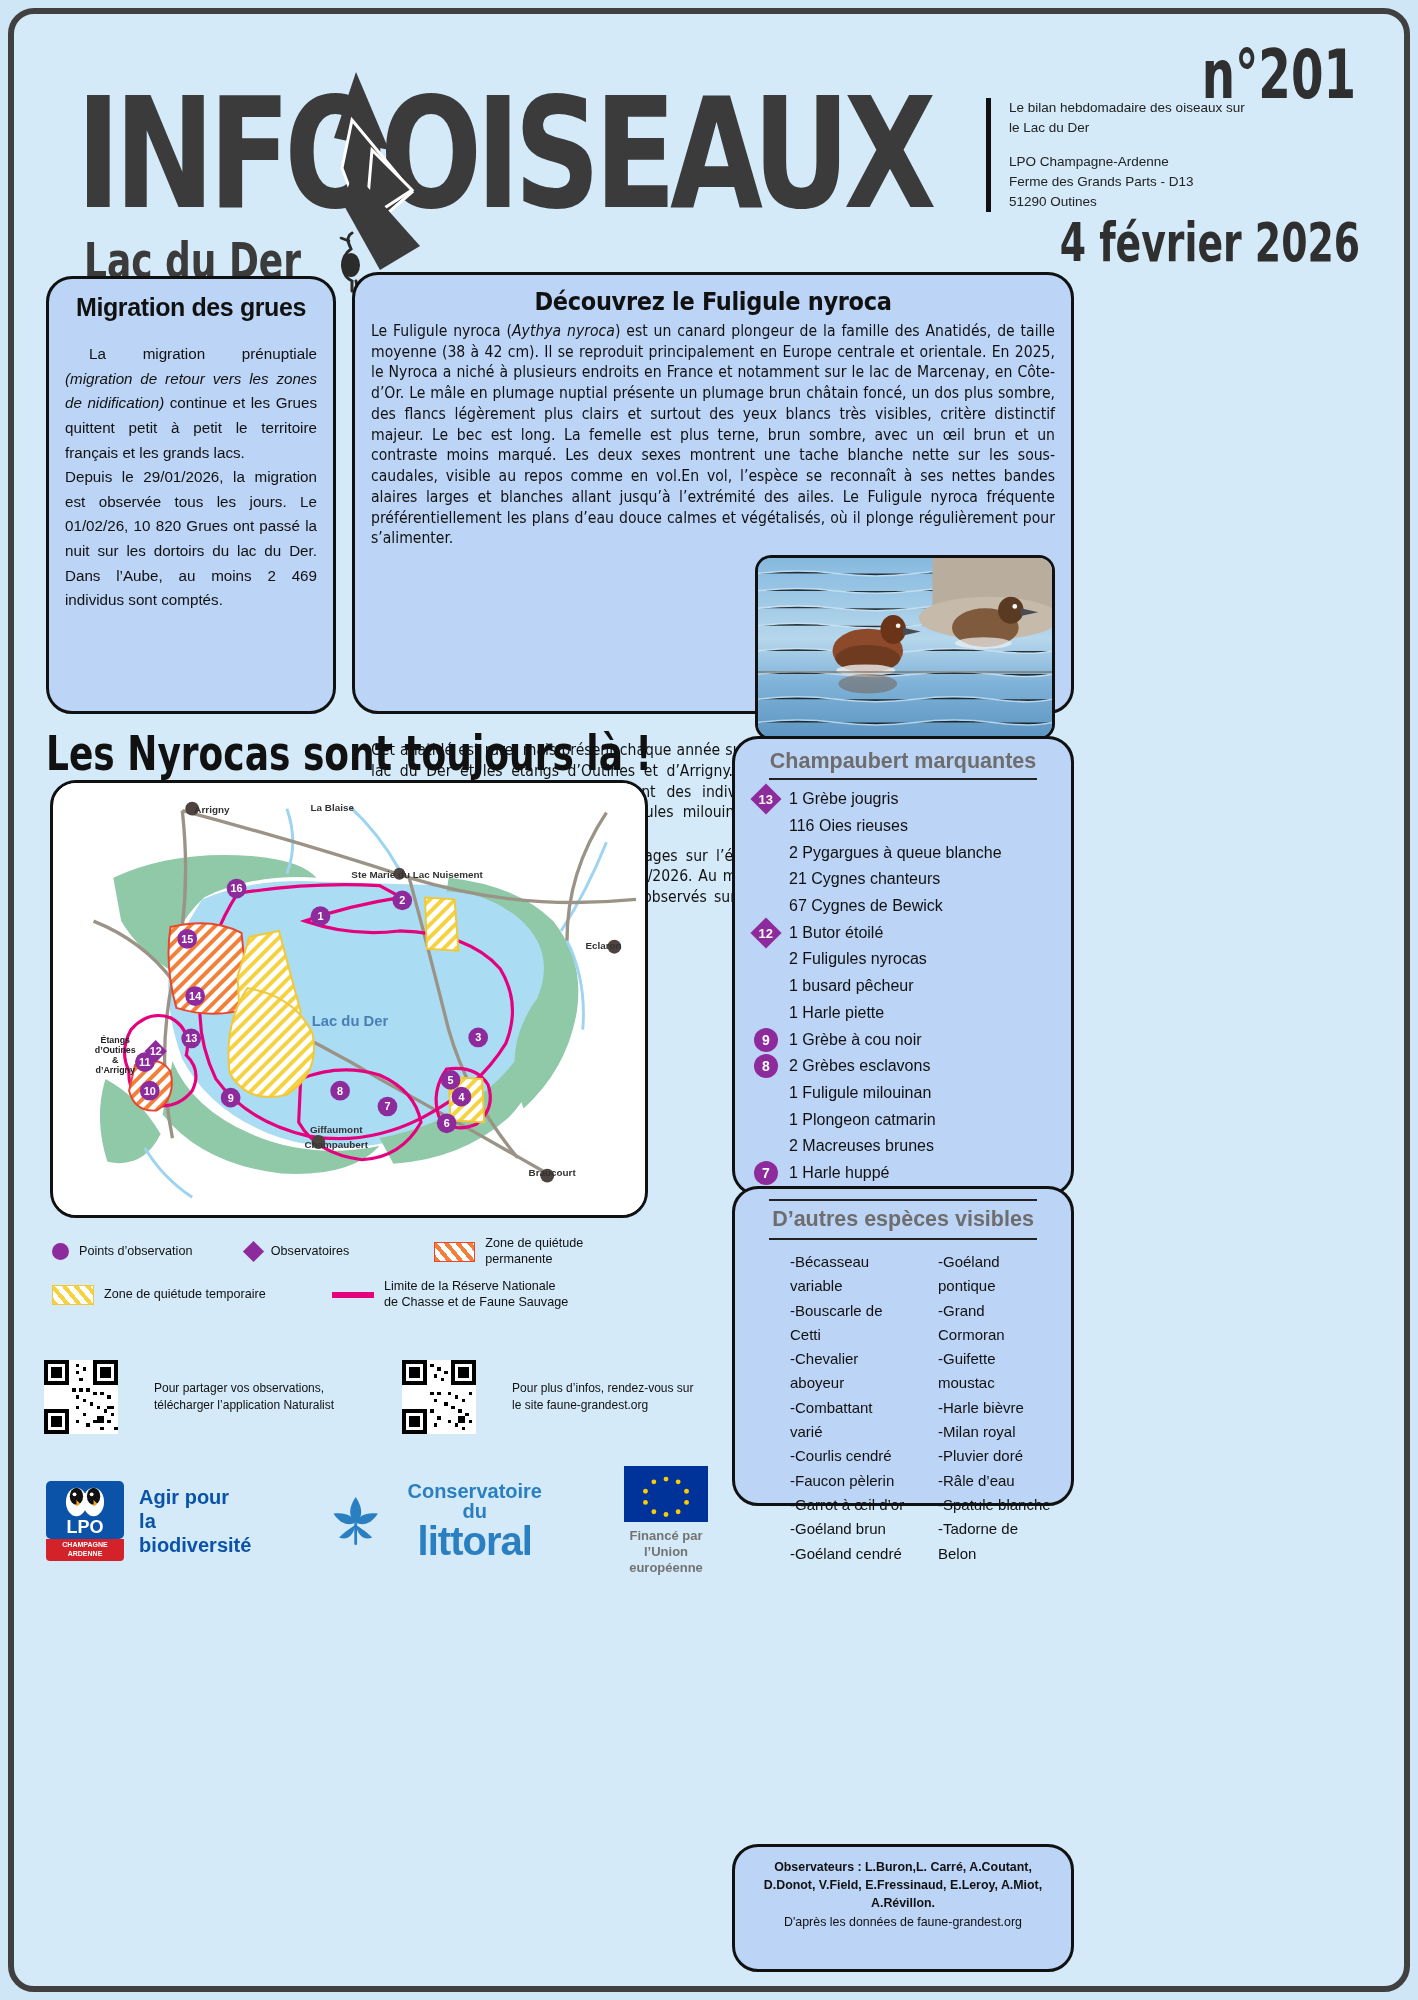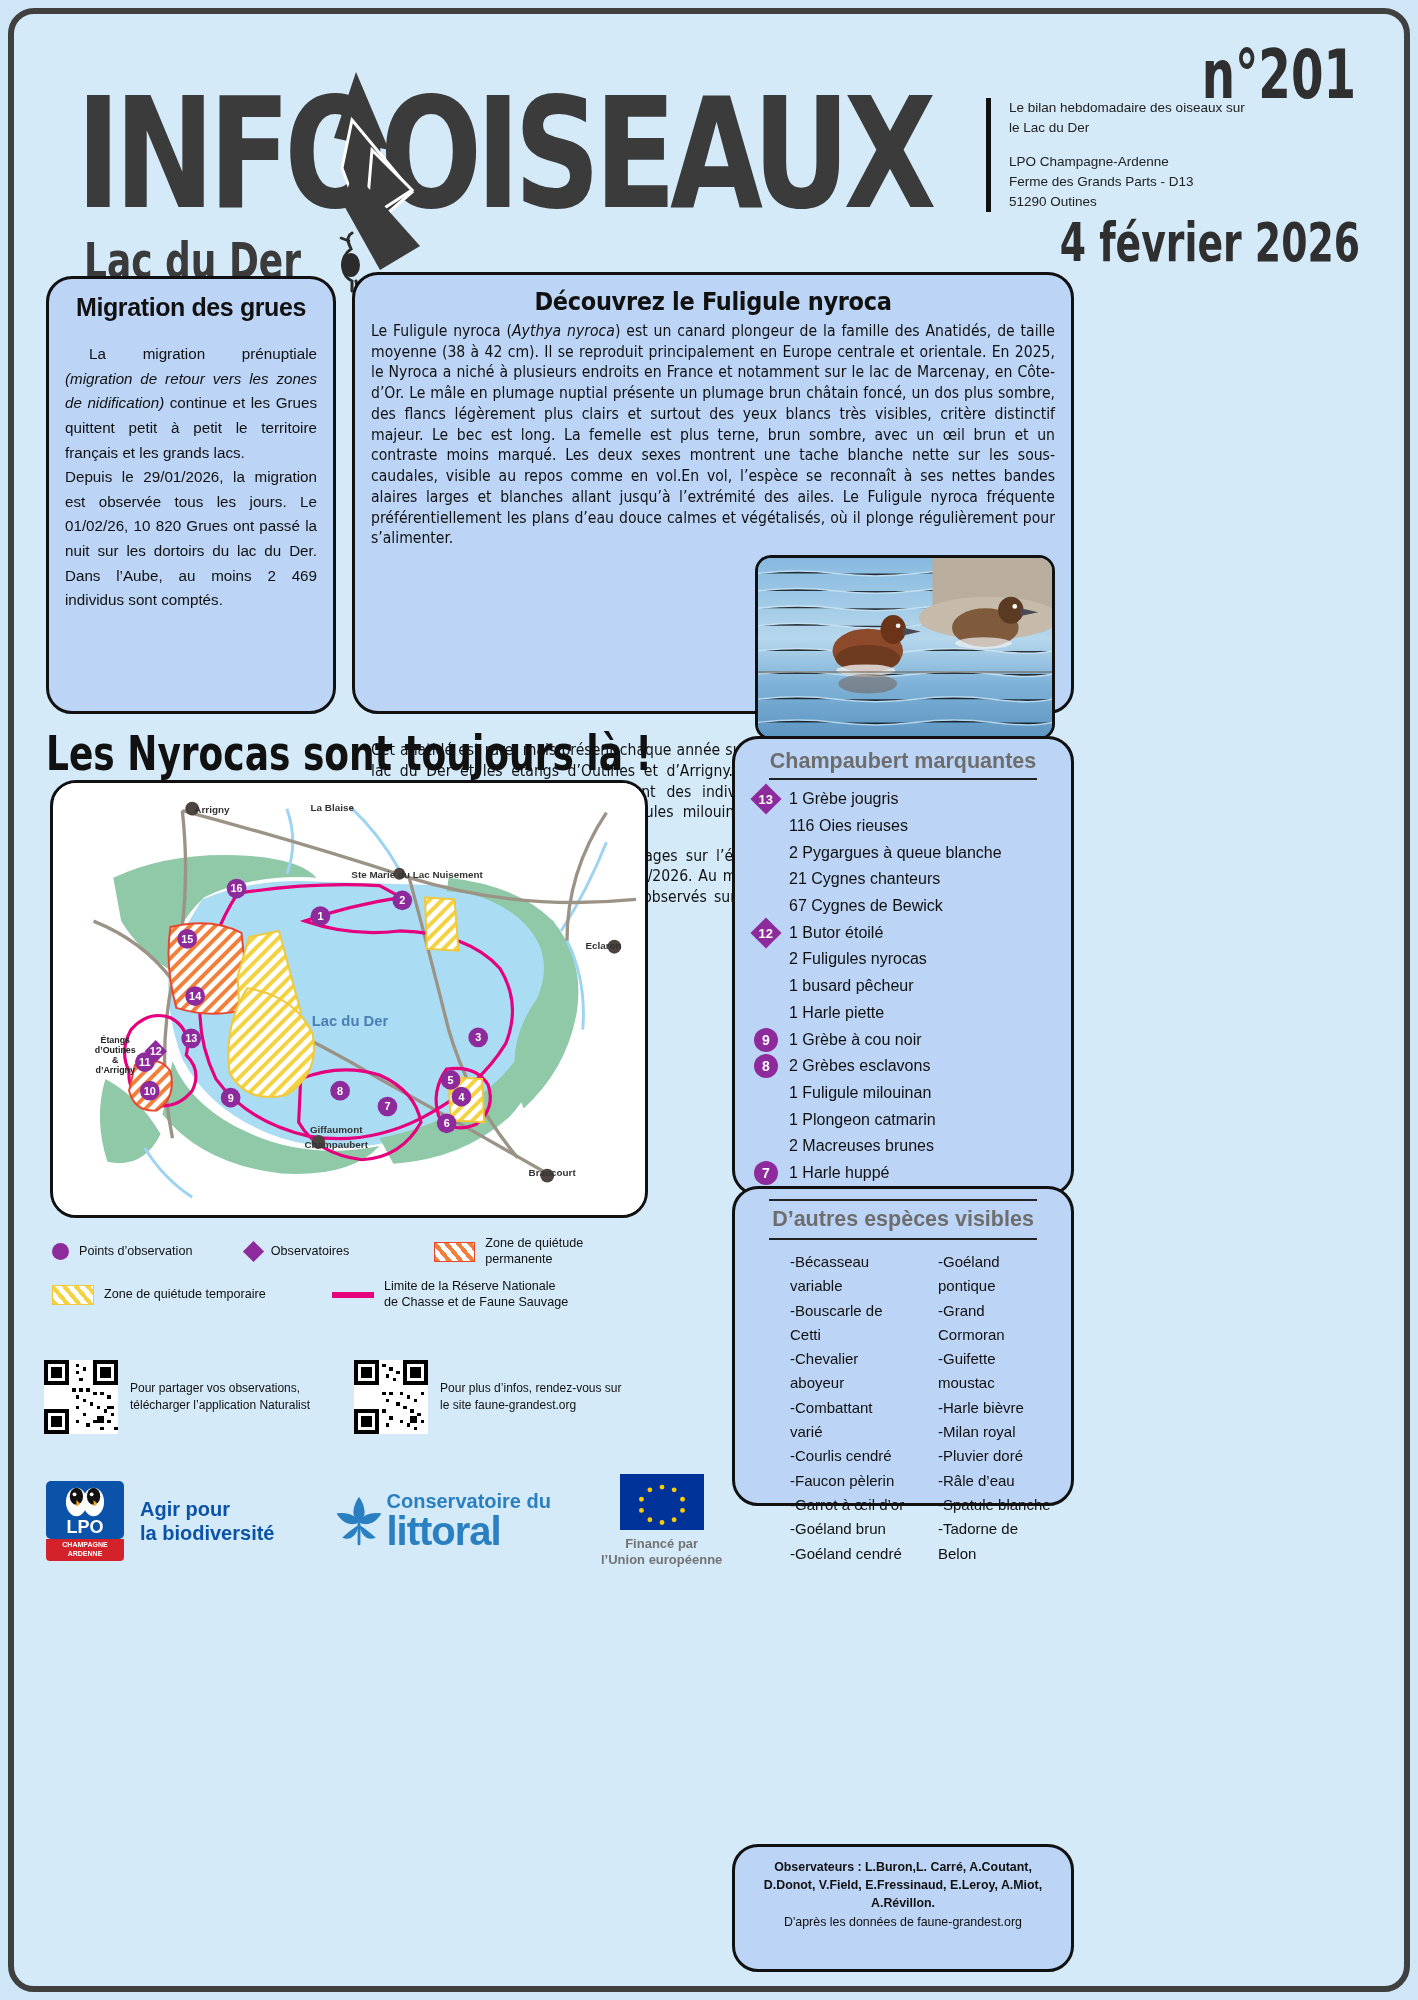--- a/index.html
+++ b/index.html
@@ -397,21 +397,21 @@
         <span class="sw-line"></span>
         <span class="lg-label">
           <span>Limite de la Réserve Nationale</span><br>
           <span>de Chasse et de Faune Sauvage</span>
         </span>
       </div>
     </div>
   </div>
 
   <div class="qr-area">
-    <div style="display:flex; align-items:center; height:100%;">
+    <div style="display:flex; align-items:center; height:100%;gap:24px;">
       <svg class="qr" viewBox="0 0 21 21" shape-rendering="crispEdges">
         <rect width="21" height="21" fill="#fff"></rect>
         <g fill="#000">
           <rect x="0" y="0" width="7" height="1"></rect>
             <rect x="0" y="6" width="7" height="1"></rect>
           <rect x="0" y="0" width="1" height="7"></rect>
             <rect x="6" y="0" width="1" height="7"></rect>
           <rect x="2" y="2" width="3" height="3"></rect>
           <rect x="14" y="0" width="7" height="1"></rect>
             <rect x="14" y="6" width="7" height="1"></rect>
@@ -537,21 +537,21 @@
         <svg viewBox="0 0 60 60" style="width:56px;height:56px;">
           <g fill="#2a7fc1">
             <path d="M30 4 C22 16 22 26 30 32 C38 26 38 16 30 4Z"></path>
             <path d="M6 22 C18 20 27 24 30 32 C21 36 12 32 6 22Z"></path>
             <path d="M54 22 C42 20 33 24 30 32 C39 36 48 32 54 22Z"></path>
             <path d="M12 48 C20 40 27 36 30 34 C28 44 22 52 12 48Z"></path>
             <path d="M48 48 C40 40 33 36 30 34 C32 44 38 52 48 48Z"></path>
             <rect x="28.5" y="32" width="3" height="24" rx="1.4"></rect>
           </g>
         </svg>
-        <div style="color:#2a7fc1;line-height:1;">
+        <div style="margin-left:10px;color:#2a7fc1;line-height:1;text-align:center;">
           <div style="font-size:20px;font-weight:bold;">Conservatoire du</div>
           <div style="font-size:40px;font-weight:bold;letter-spacing:-1px;">littoral</div>
         </div>
       </div>
 
       <div style="margin-left:50px;text-align:center;">
         <svg viewBox="0 0 90 60" style="width:86px;height:56px;">
           <rect width="90" height="60" fill="#003399"></rect>
           <g fill="#ffcc00">
             <circle cx="45" cy="14" r="2.6"></circle>

